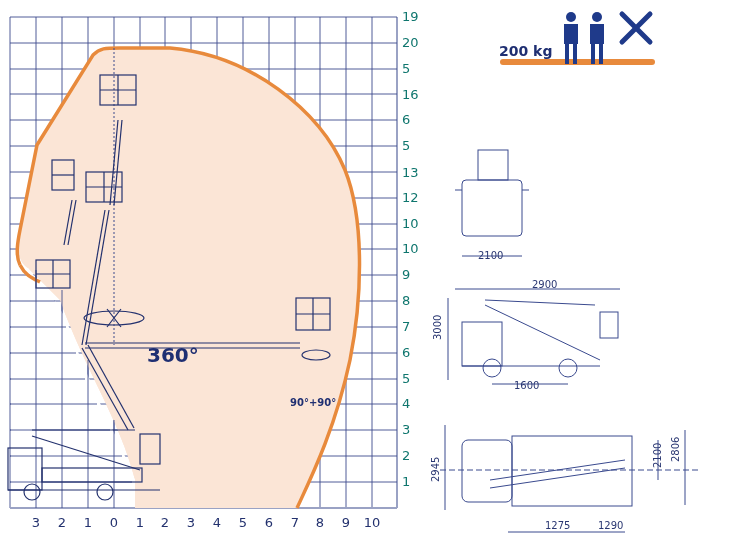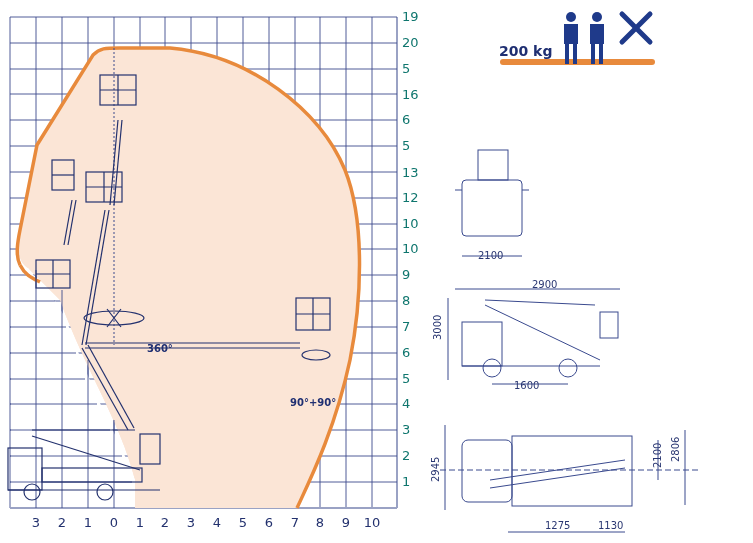--- a/index.html
+++ b/index.html
@@ -204,25 +204,25 @@
 <div class="xlab" style="left:155px">2</div>
 <div class="xlab" style="left:181px">3</div>
 <div class="xlab" style="left:207px">4</div>
 <div class="xlab" style="left:233px">5</div>
 <div class="xlab" style="left:259px">6</div>
 <div class="xlab" style="left:285px">7</div>
 <div class="xlab" style="left:310px">8</div>
 <div class="xlab" style="left:336px">9</div>
 <div class="xlab" style="left:362px">10</div>
 
-<div class="abs big" style="left:147px;top:308px;font-size:10px">360°</div>
+<div class="abs big" style="left:147px;top:308px;font-size:20px">360°</div>
 <div class="abs big" style="left:290px;top:362px;font-size:10px">90°+90°</div>
 <div class="abs big" style="left:499px;top:8px;font-size:14px">200 kg</div>
 
 <div class="dim" style="left:478px;top:250px">2100</div>
 <div class="dim" style="left:532px;top:279px">2900</div>
 <div class="dim" style="left:432px;top:340px;transform:rotate(-90deg);transform-origin:left top">3000</div>
 <div class="dim" style="left:514px;top:380px">1600</div>
 <div class="dim" style="left:430px;top:482px;transform:rotate(-90deg);transform-origin:left top">2945</div>
 <div class="dim" style="left:545px;top:520px">1275</div>
-<div class="dim" style="left:598px;top:520px">1130</div>
+<div class="dim" style="left:598px;top:520px">1290</div>
 <div class="dim" style="left:652px;top:468px;transform:rotate(-90deg);transform-origin:left top">2100</div>
 <div class="dim" style="left:670px;top:462px;transform:rotate(-90deg);transform-origin:left top">2806</div>
 
 </body></html>

